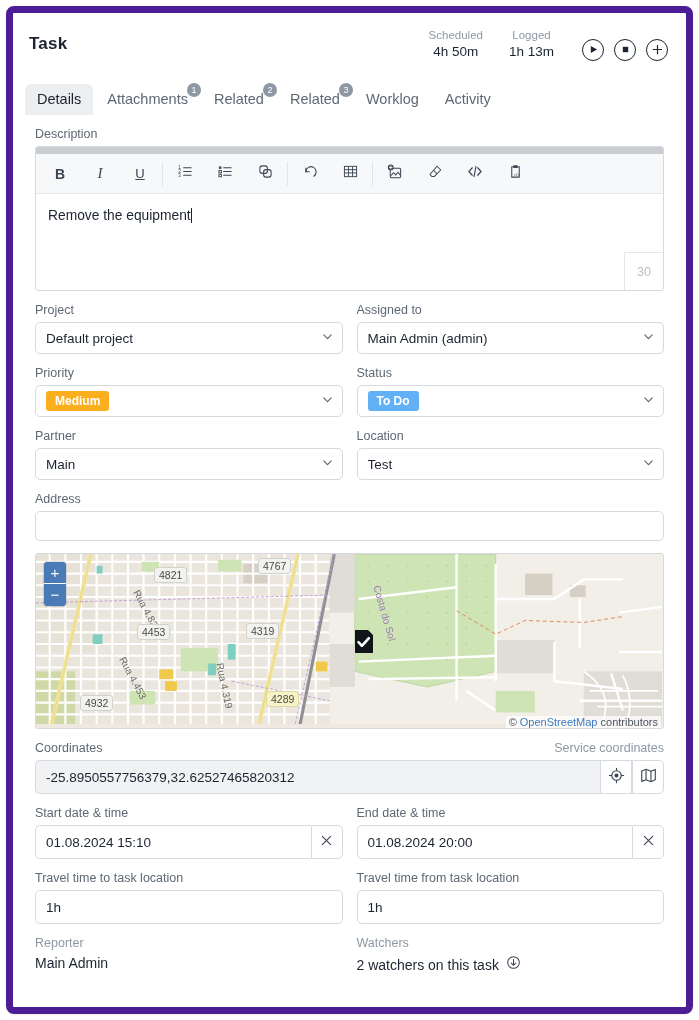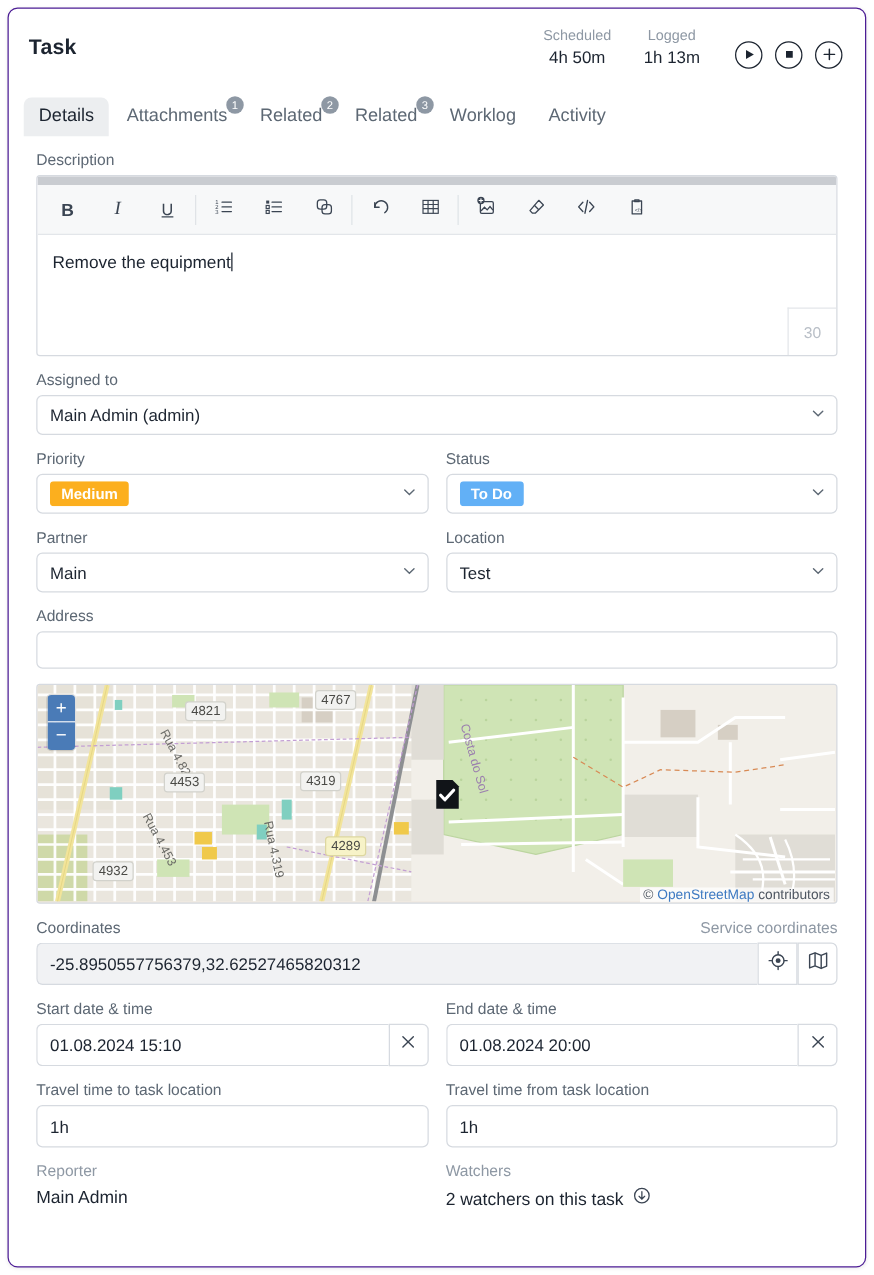--- a/index.html
+++ b/index.html
@@ -12,21 +12,21 @@
     position: relative;
     width: 699px; height: 1020px;
     background: #ffffff;
     overflow: hidden;
   }
   .card {
     position: absolute;
     left: 6px; top: 6px;
     width: 687px; height: 1008px;
     background: #fff;
-    border: 1px solid #4c1d95;
+    border: 7px solid #4c1d95;
     border-radius: 8px;
     box-shadow: 0 1px 3px rgba(0,0,0,.07);
     overflow: hidden;
   }
 
   
   .hdr {
     position: relative;
     height: 62px;
     padding: 0 18px 0 16px;
@@ -442,20 +442,31 @@
           </span>
         </div>
       </div>
       <div class="editor-area">
         <span>Remove the equipment</span><span class="caret"></span>
         <div class="char-count">30</div>
       </div>
     </div>
 
     <div class="row2">
+      <div>
+        <div class="flabel">Project</div>
+        <div class="select">
+          <span class="val">Default project</span>
+          <span class="chev">
+            <svg width="13" height="13" viewBox="0 0 14 14" fill="none" stroke="#5d6874" stroke-width="1.2" stroke-linecap="round">
+                  <path d="M3 5.3l4 4 4-4"></path>
+                </svg>
+          </span>
+        </div>
+      </div>
       <div>
         <div class="flabel">Assigned to</div>
         <div class="select">
           <span class="val">Main Admin (admin)</span>
           <span class="chev">
             <svg width="13" height="13" viewBox="0 0 14 14" fill="none" stroke="#5d6874" stroke-width="1.2" stroke-linecap="round">
                   <path d="M3 5.3l4 4 4-4"></path>
                 </svg>
           </span>
         </div>
@@ -675,21 +686,21 @@
         <div>−</div>
       </div>
 
       <div class="osm-attr">
         <span>© </span><a>OpenStreetMap</a><span> contributors</span>
       </div>
     <div class="maplabel" style="left: 222px; top: 4px;">4767</div>
           <div class="maplabel" style="left: 118px; top: 13px;">4821</div>
           <div class="maplabel" style="left: 210px; top: 69px;">4319</div>
           <div class="maplabel" style="left: 101px; top: 70px;">4453</div>
-          <div class="maplabel hwy" style="left: 230px; top: 121px;">4289</div>
+          <div class="maplabel hwy" style="left: 230px; top: 137px;">4289</div>
           <div class="maplabel" style="left: 44px; top: 141px;">4932</div>
           <div class="streetname" style="left: 105px; top: 34px; transform: rotate(62deg); transform-origin: 0px 0px;">Rua 4.821</div>
           <div class="streetname" style="left: 91px; top: 101px; transform: rotate(62deg); transform-origin: 0px 0px;">Rua 4.453</div>
           <div class="streetname" style="left: 189px; top: 108px; transform: rotate(78deg); transform-origin: 0px 0px;">Rua 4.319</div>
           <div class="streetname purple" style="left: 346px; top: 30px; transform: rotate(74deg); transform-origin: 0px 0px;">Costa do Sol</div>
           <div style="position: absolute; left: 317px; top: 75px; z-index: 6;"><svg width="22" height="26" viewBox="0 0 22 26">
               <path d="M2 1 H15 L20 6 V24 H2 Z" fill="#111418"></path>
               <path d="M5.5 13.2l3.4 3.6 7-7.6" stroke="#ffffff" stroke-width="2.6" fill="none" stroke-linecap="round" stroke-linejoin="round"></path>
             </svg></div>
         </div>

